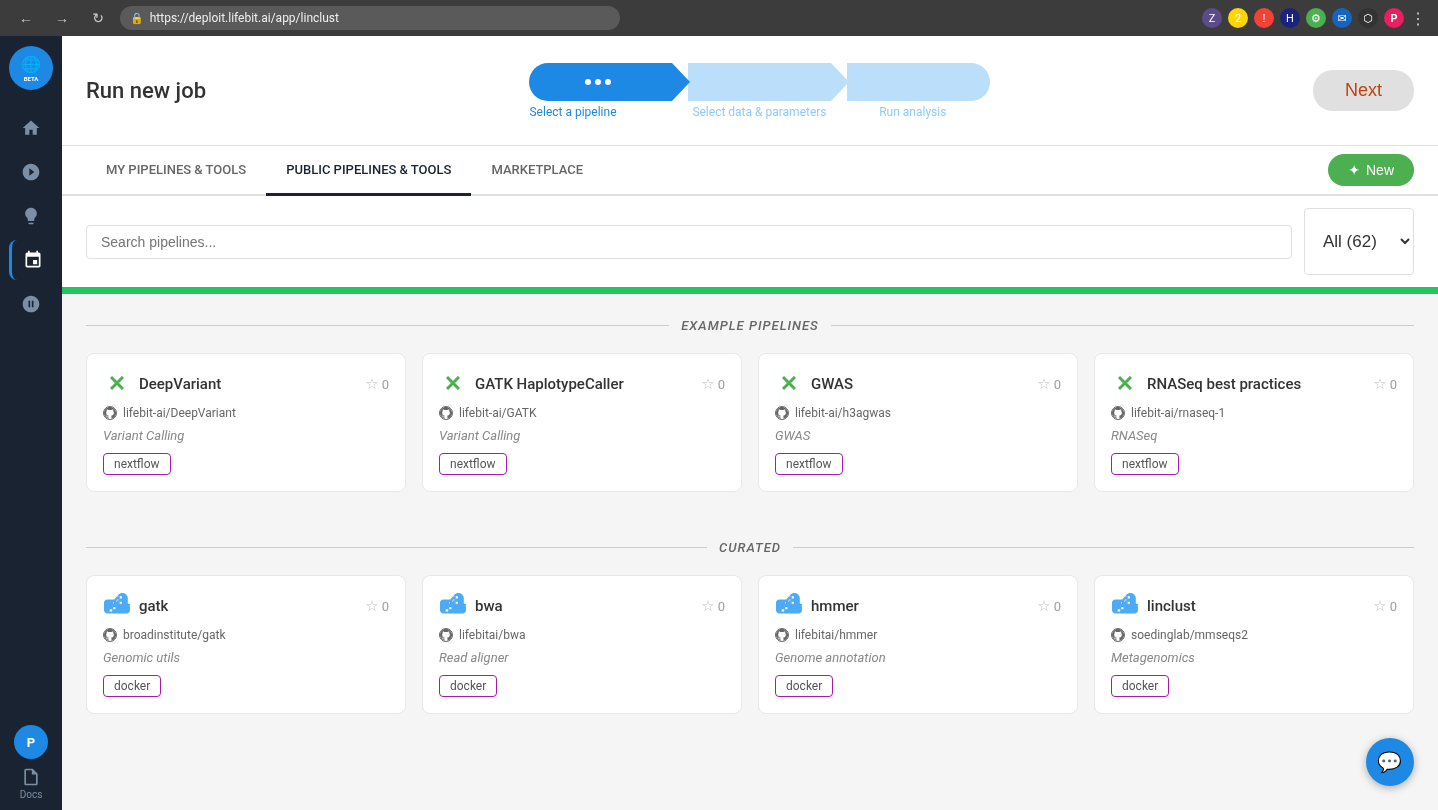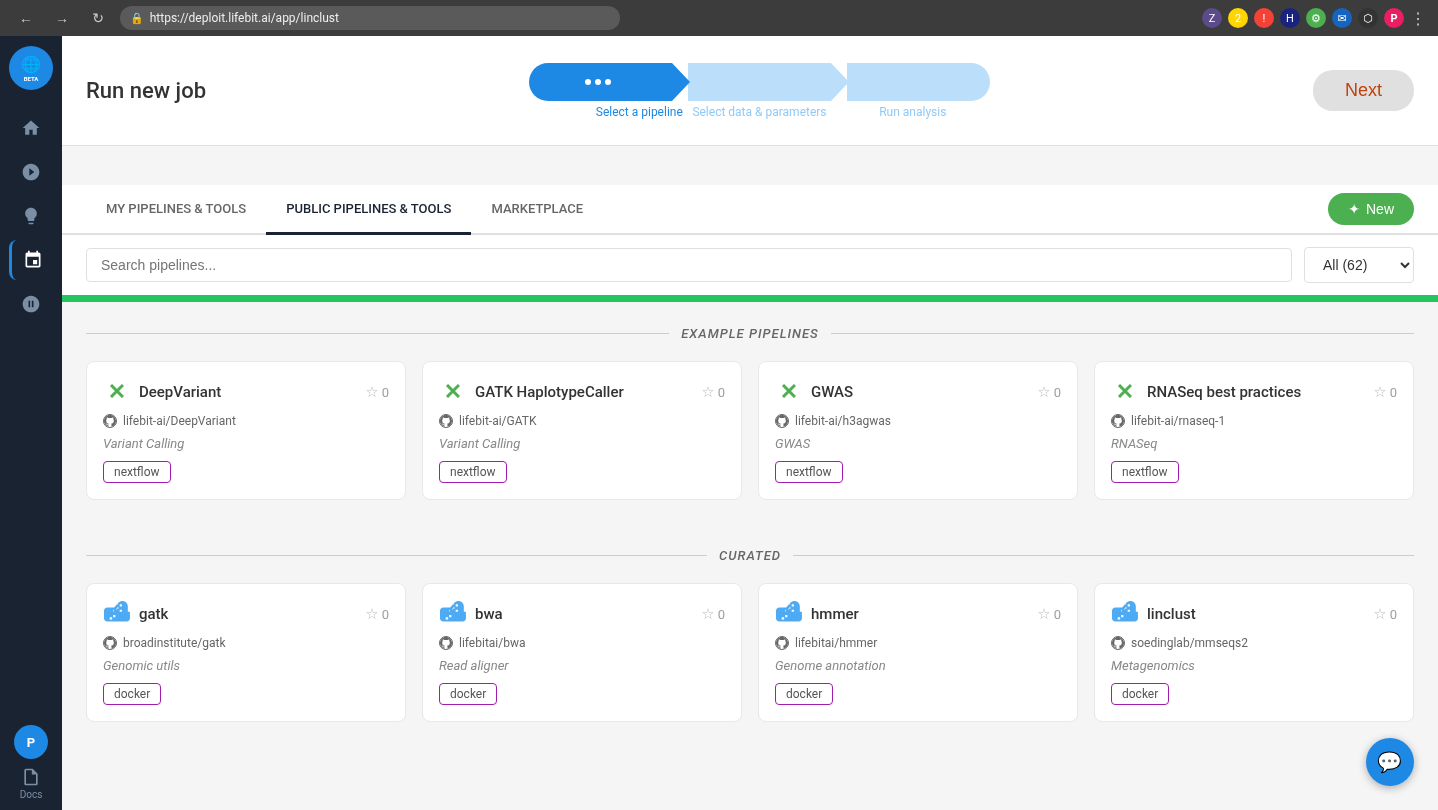--- a/index.html
+++ b/index.html
@@ -52,21 +52,21 @@
     .sidebar-item svg { width: 20px; height: 20px; }
     .sidebar-bottom { margin-top: auto; display: flex; flex-direction: column; align-items: center; gap: 8px; }
     .sidebar-user-avatar {
       width: 34px; height: 34px; border-radius: 50%; background: #1e88e5;
       display: flex; align-items: center; justify-content: center; color: white; font-size: 13px; font-weight: bold;
       cursor: pointer;
     }
     .sidebar-docs { color: #7a8fa6; font-size: 10px; cursor: pointer; text-align: center; }
 
     
-    .main-content { flex: 1; display: flex; flex-direction: column; overflow: hidden; background: #f5f5f5; gap: 39px; }
+    .main-content { flex: 1; display: flex; flex-direction: column; overflow: hidden; background: #f5f5f5; }
 
     
     .header {
       background: white; padding: 0 24px; height: 110px;
       display: flex; align-items: center; justify-content: space-between;
       border-bottom: 1px solid #e0e0e0; flex-shrink: 0;
     }
     .header-title { font-size: 22px; font-weight: 500; color: #333; }
     .wizard-dots { display: flex; gap: 4px; margin-right: 6px; }
     .wizard-dot { width: 6px; height: 6px; border-radius: 50%; background: white; }
@@ -100,22 +100,22 @@
     .search-bar-row {
       background: white; padding: 12px 24px;
       display: flex; gap: 12px; align-items: center;
       border-bottom: 7px solid #22c55e;
     }
     .search-input {
       flex: 1; padding: 8px 14px; border: 1px solid #e0e0e0; border-radius: 4px;
       font-size: 14px; color: #666; outline: none;
     }
     .filter-select {
-      padding: 8px 14px; border: 1px solid #e0e0e0; border-radius: 4px;
-      font-size: 14px; color: #333; background: white; cursor: pointer; min-width: 110px;
+      padding: 22px 14px; border: 1px solid #e0e0e0; border-radius: 4px;
+      font-size: 17px; color: #333; background: white; cursor: pointer; min-width: 110px;
       outline: none;
     }
 
     
     .section { padding: 24px; }
     .section-title-row {
       display: flex; align-items: center; gap: 12px; margin-bottom: 20px; font-style: italic;
     }
     .section-title-line { flex: 1; height: 1px; background: #ccc; }
     .section-title-text { color: #666; font-size: 13px; letter-spacing: 1px; font-weight: 500; white-space: nowrap; }
@@ -250,21 +250,21 @@
 
           <div style="flex:1; background:#bbdefb; height:38px; display:flex; align-items:center; justify-content:center; position:relative; z-index:2; margin-left:-2px;">
           </div>
 
           <div style="width:0;height:0;border-top:19px solid transparent;border-bottom:19px solid transparent;border-left:18px solid #bbdefb;position:relative;z-index:3;flex-shrink:0;"></div>
 
           <div style="flex:1; background:#bbdefb; border-radius:0 20px 20px 0; height:38px; display:flex; align-items:center; justify-content:center; position:relative; z-index:1; margin-left:-2px;">
           </div>
         </div>
         <div style="display:flex; width:460px;">
-          <div style="flex:1; text-align:right; font-size:12px; color:#1e88e5;">Select a pipeline</div>
+          <div style="flex:1; text-align:left; font-size:12px; color:#1e88e5;">Select a pipeline</div>
           <div style="flex:1; text-align:center; font-size:12px; color:#90caf9;">Select data &amp; parameters</div>
           <div style="flex:1; text-align:center; font-size:12px; color:#90caf9;">Run analysis</div>
         </div>
       </div>
 
       <button class="next-btn">Next</button>
     </div>
 
     <div class="page-content">
 

